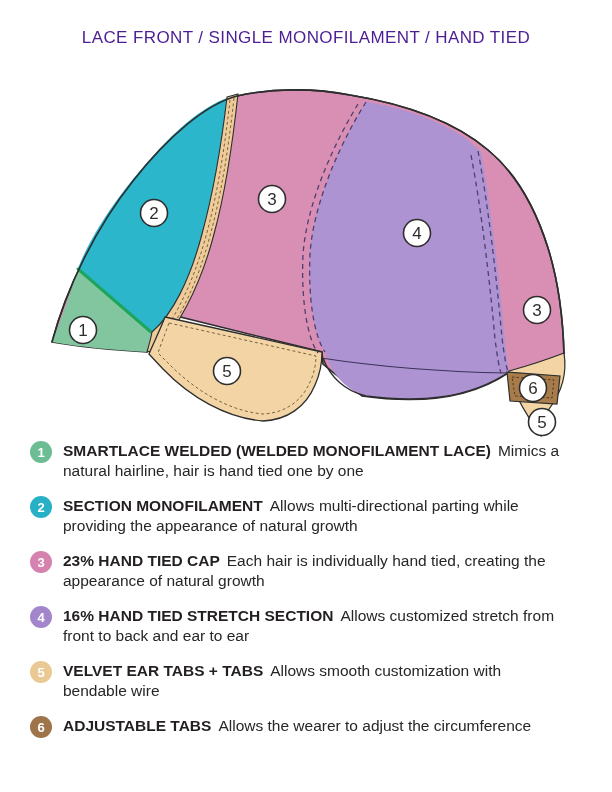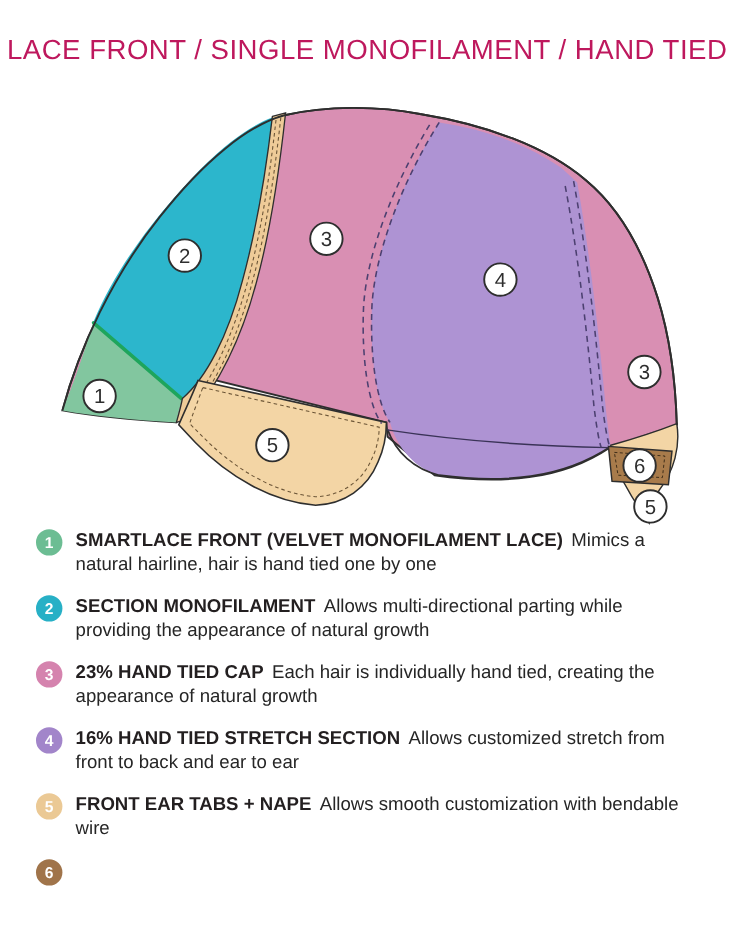--- a/index.html
+++ b/index.html
@@ -1,19 +1,19 @@
 <!DOCTYPE html>
 <html><head>
 <meta charset="utf-8">
 <style>
   html,body{margin:0;padding:0;background:#fff;}
   #page{position:relative;width:612px;height:792px;background:#ffffff;overflow:hidden;
         font-family:"Liberation Sans", sans-serif;}
   #title{position:absolute;top:28px;left:0;width:612px;text-align:center;
-         font-size:23px;font-weight:400;letter-spacing:0.4px;color:#be185d;white-space:nowrap;}
+         font-size:17px;font-weight:400;letter-spacing:0.4px;color:#4c1d95;white-space:nowrap;}
   #capsvg{position:absolute;top:0;left:0;}
   #legend{position:absolute;top:441px;left:30px;width:552px;}
   .lrow{display:flex;align-items:flex-start;margin-bottom:15px;}
   .badge{flex:0 0 22px;width:22px;height:22px;border-radius:50%;color:#fff;
          font-size:13px;font-weight:700;display:flex;align-items:center;justify-content:center;
          margin-right:11px;}
   .ltext{flex:0 0 505px;max-width:505px;font-size:15.5px;line-height:20px;color:#262626;}
   .llabel{font-weight:700;padding-right:7px;color:#231f20;}
   .ldesc{font-weight:400;}
   svg text{font-family:"Liberation Sans", sans-serif;}
@@ -112,36 +112,37 @@
       <g>
         <circle cx="542" cy="422" r="13.5" stroke-width="1.6" fill="#ffffff" stroke="#2e2e2e"></circle>
         <text class="callout-num" x="542" y="428" text-anchor="middle">5</text>
       </g>
     </g>
   </svg>
 
   <div id="legend">
     <div class="lrow">
       <div class="badge" style="background-color: rgb(108, 189, 147);">1</div>
-      <div class="ltext"><span class="llabel">SMARTLACE FRONT (VELVET MONOFILAMENT LACE)</span><span class="ldesc">Mimics a natural hairline, hair is hand tied one by one</span></div>
+      <div class="ltext"><span class="llabel">SMARTLACE WELDED (WELDED MONOFILAMENT LACE)</span><span class="ldesc">Mimics a natural hairline, hair is hand tied one by one</span></div>
     </div>
     <div class="lrow">
       <div class="badge" style="background-color: rgb(39, 176, 198);">2</div>
       <div class="ltext"><span class="llabel">SECTION MONOFILAMENT</span><span class="ldesc">Allows multi-directional parting while providing the appearance of natural growth</span></div>
     </div>
     <div class="lrow">
       <div class="badge" style="background-color: rgb(213, 131, 174);">3</div>
       <div class="ltext"><span class="llabel">23% HAND TIED CAP</span><span class="ldesc">Each hair is individually hand tied, creating the appearance of natural growth</span></div>
     </div>
     <div class="lrow">
       <div class="badge" style="background-color: rgb(162, 133, 202);">4</div>
       <div class="ltext"><span class="llabel">16% HAND TIED STRETCH SECTION</span><span class="ldesc">Allows customized stretch from front to back and ear to ear</span></div>
     </div>
     <div class="lrow">
       <div class="badge" style="background-color: rgb(235, 201, 149);">5</div>
-      <div class="ltext"><span class="llabel">FRONT EAR TABS + NAPE</span><span class="ldesc">Allows smooth customization with bendable wire</span></div>
+      <div class="ltext"><span class="llabel">VELVET EAR TABS + TABS</span><span class="ldesc">Allows smooth customization with bendable wire</span></div>
     </div>
     <div class="lrow">
       <div class="badge" style="background-color: rgb(160, 116, 74);">6</div>
+      <div class="ltext"><span class="llabel">ADJUSTABLE TABS</span><span class="ldesc">Allows the wearer to adjust the circumference</span></div>
     </div>
   </div>
 
 </div>
 
 </body></html>

